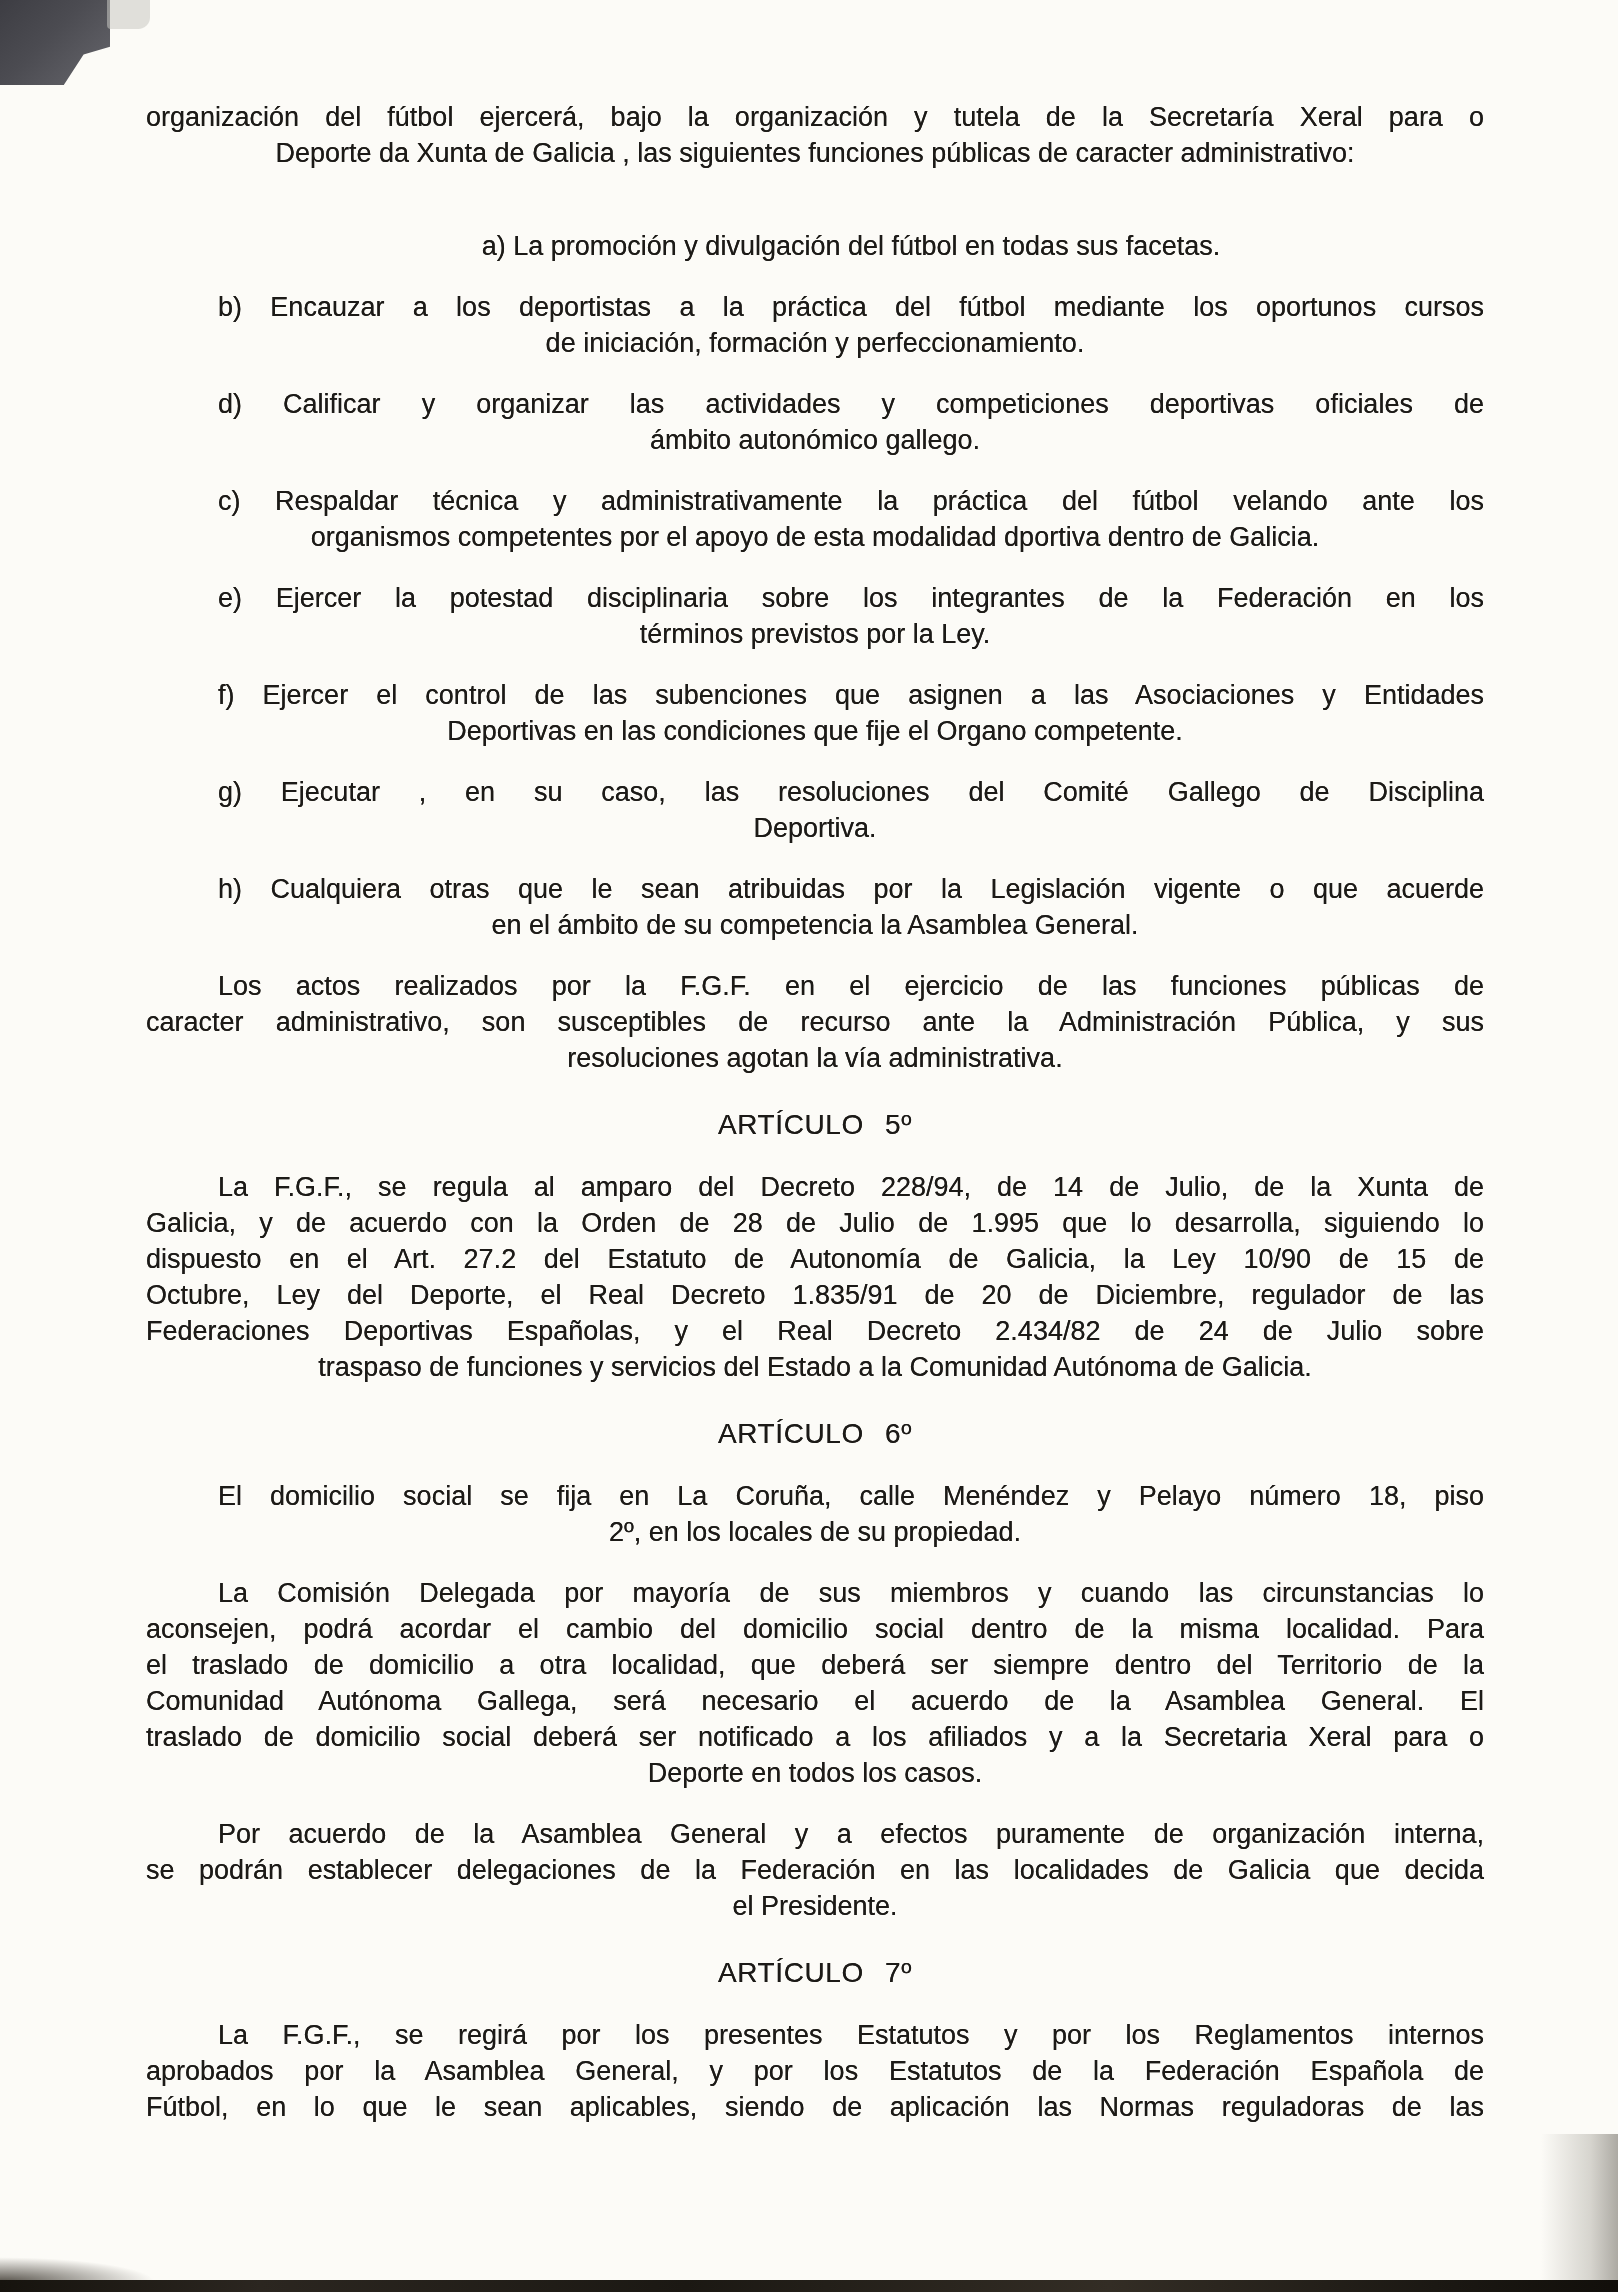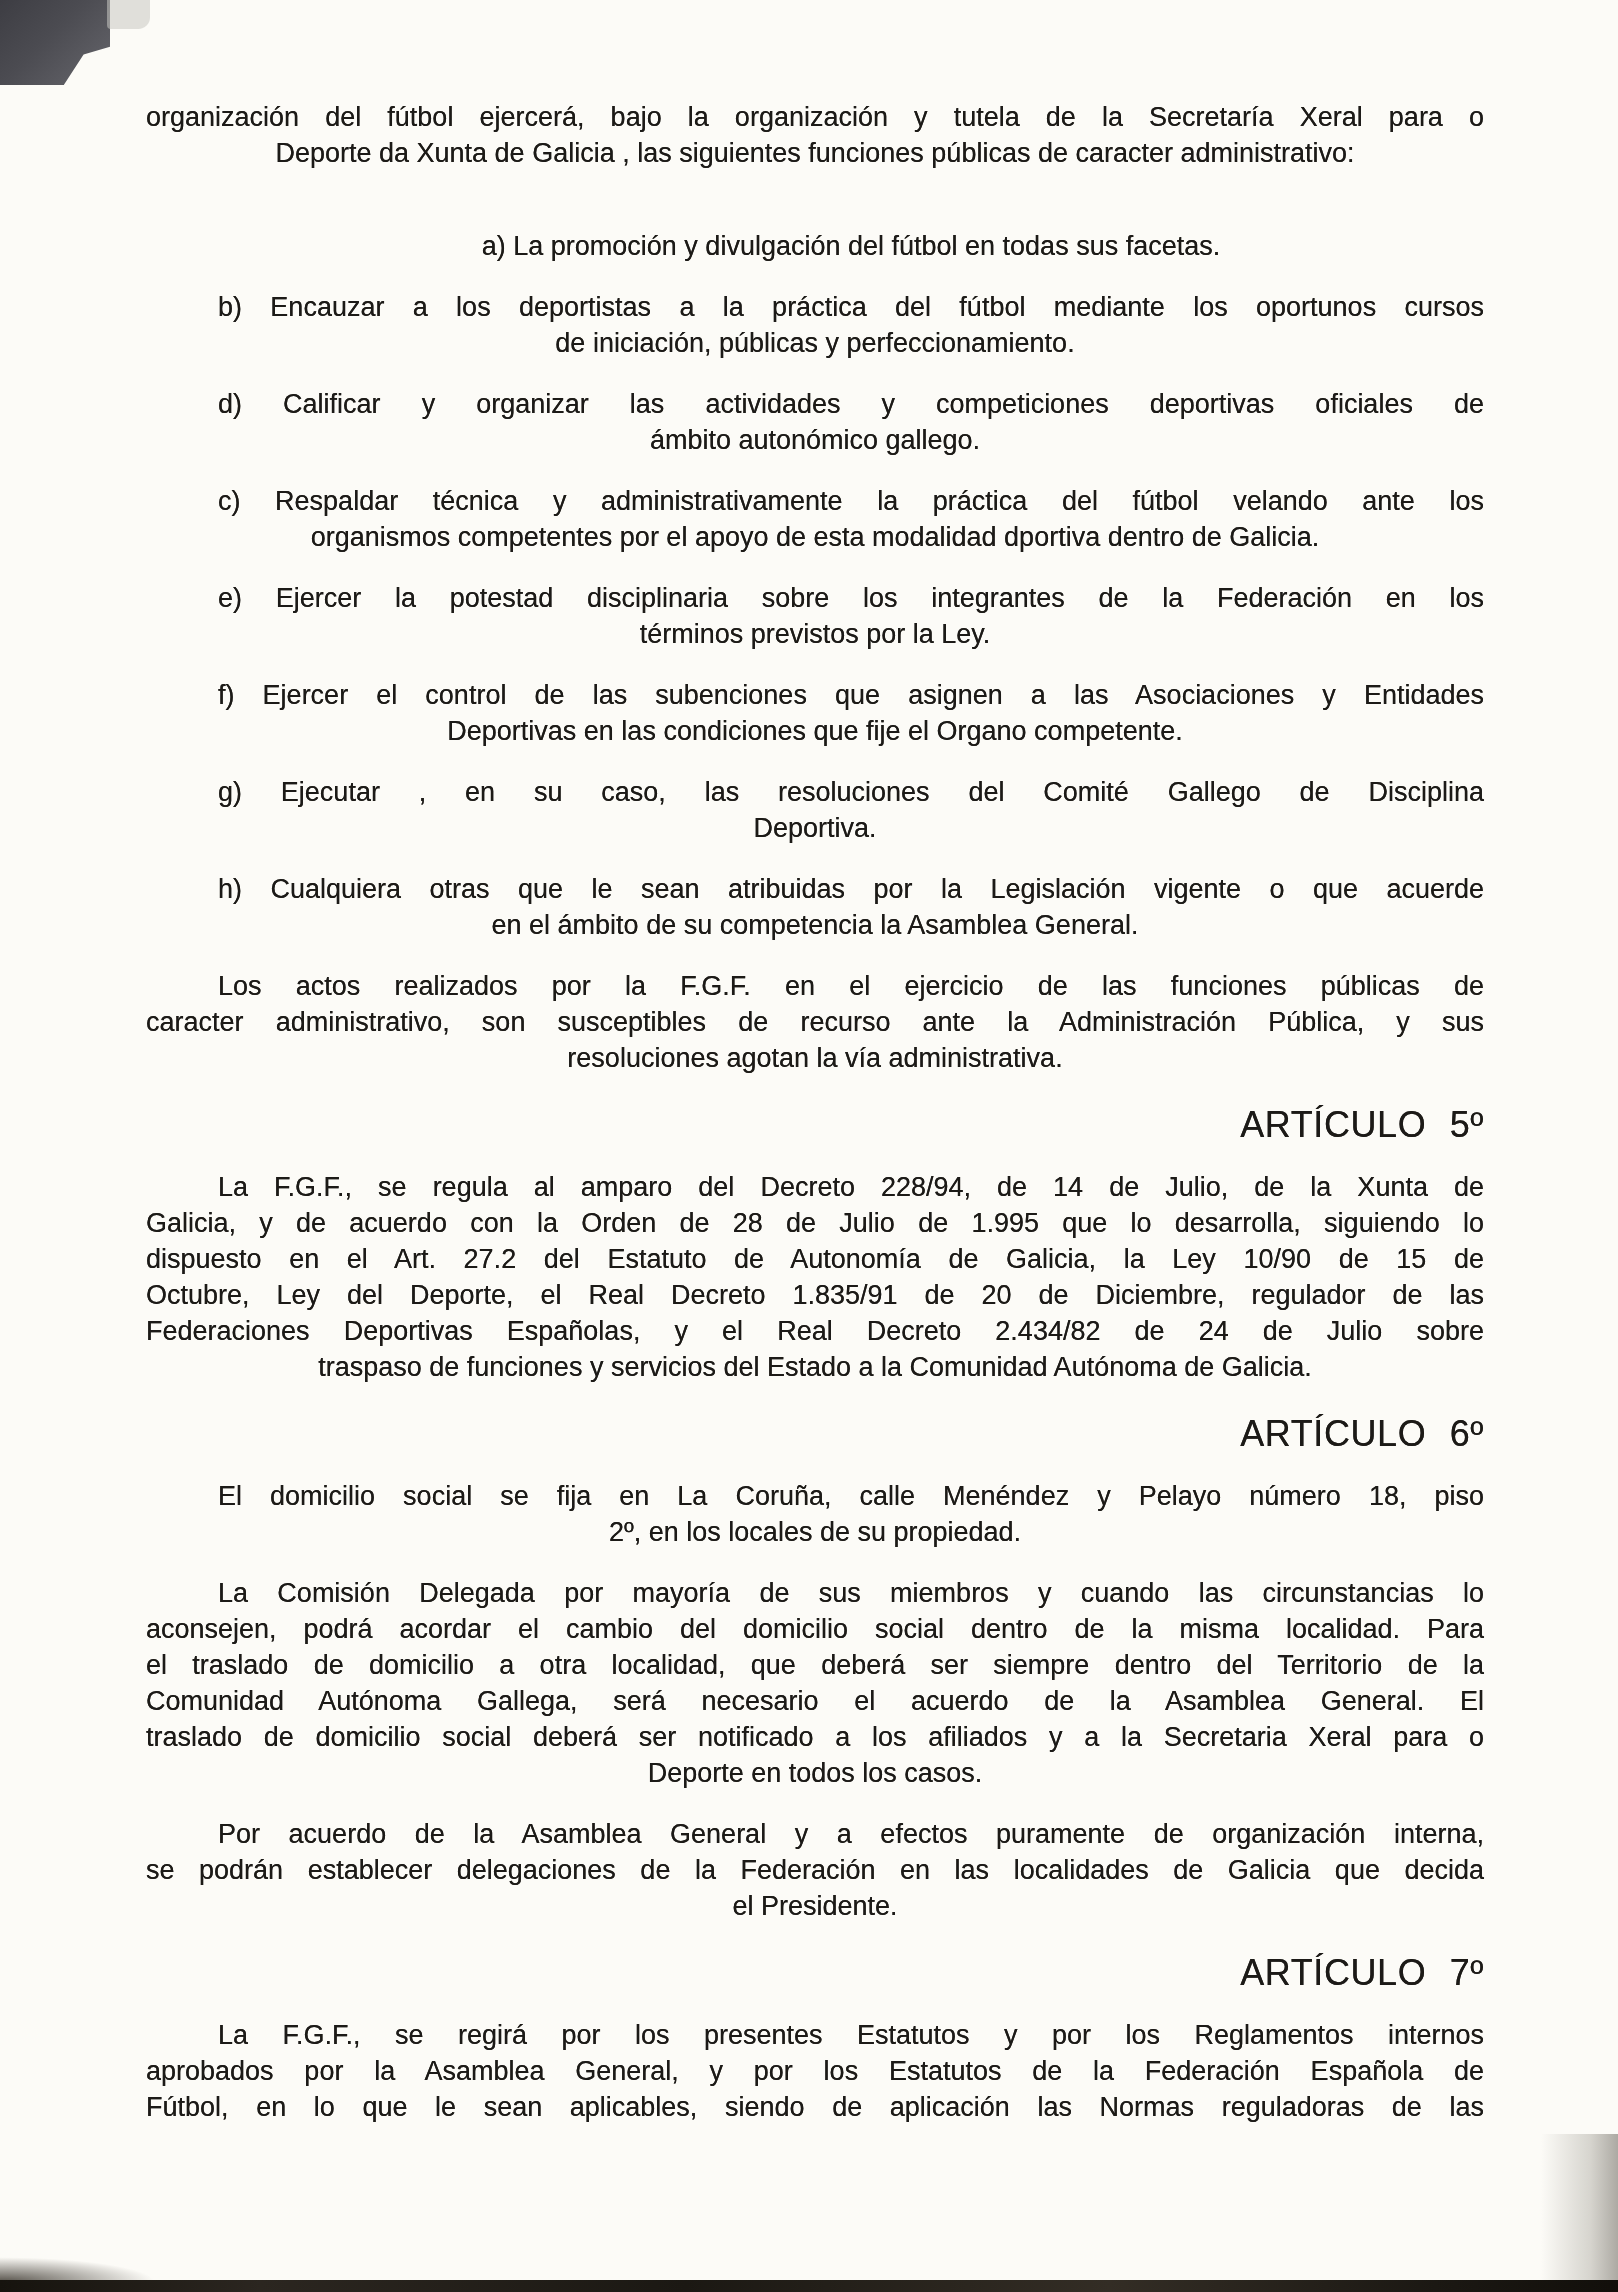--- a/index.html
+++ b/index.html
@@ -36,24 +36,24 @@
     white-space: pre-line;
     text-align: justify;
     text-align-last: justify;
     text-indent: 72px;
   }
   .noind .jlines { text-indent: 0; }
   .lline { text-align: center; }
   .lline.indent { text-indent: 72px; margin-top: 27px; }
   .article-heading {
     margin: 31px 0 26px 0;
-    font-size: 36px;
+    font-size: 28px;
     letter-spacing: 0.6px;
     word-spacing: 12.7px;
-    text-align: right;
+    text-align: center;
   }
   
   .scan-corner {
     position: absolute;
     left: 0; top: 0;
     width: 110px; height: 85px;
     background: linear-gradient(135deg, #3d3d43 0%, #4c4c52 45%, #5d5d63 80%, #6e6e73 100%);
     clip-path: polygon(0 0, 100% 0, 100% 55%, 76% 64%, 58% 100%, 0 100%);
   }
   .scan-corner-light {
@@ -97,21 +97,21 @@
       <div class="jlines">organización del fútbol ejercerá, bajo la organización y tutela de la Secretaría Xeral para o</div>
       <div class="lline">Deporte da Xunta de Galicia , las siguientes funciones públicas de caracter administrativo:</div>
     </div>
 
     <div class="para">
       <div class="lline indent">a) La promoción y divulgación del fútbol en todas sus facetas.</div>
     </div>
 
     <div class="para">
       <div class="jlines">b) Encauzar a los deportistas a la práctica del fútbol mediante los oportunos cursos</div>
-      <div class="lline">de iniciación, públicas y perfeccionamiento.</div>
+      <div class="lline">de iniciación, formación y perfeccionamiento.</div>
     </div>
 
     <div class="para">
       <div class="jlines">d) Calificar y organizar las actividades y competiciones deportivas oficiales de</div>
       <div class="lline">ámbito autonómico gallego.</div>
     </div>
 
     <div class="para">
       <div class="jlines">c) Respaldar técnica y administrativamente la práctica del fútbol velando ante los</div>
       <div class="lline">organismos competentes por el apoyo de esta modalidad dportiva dentro de Galicia.</div>

